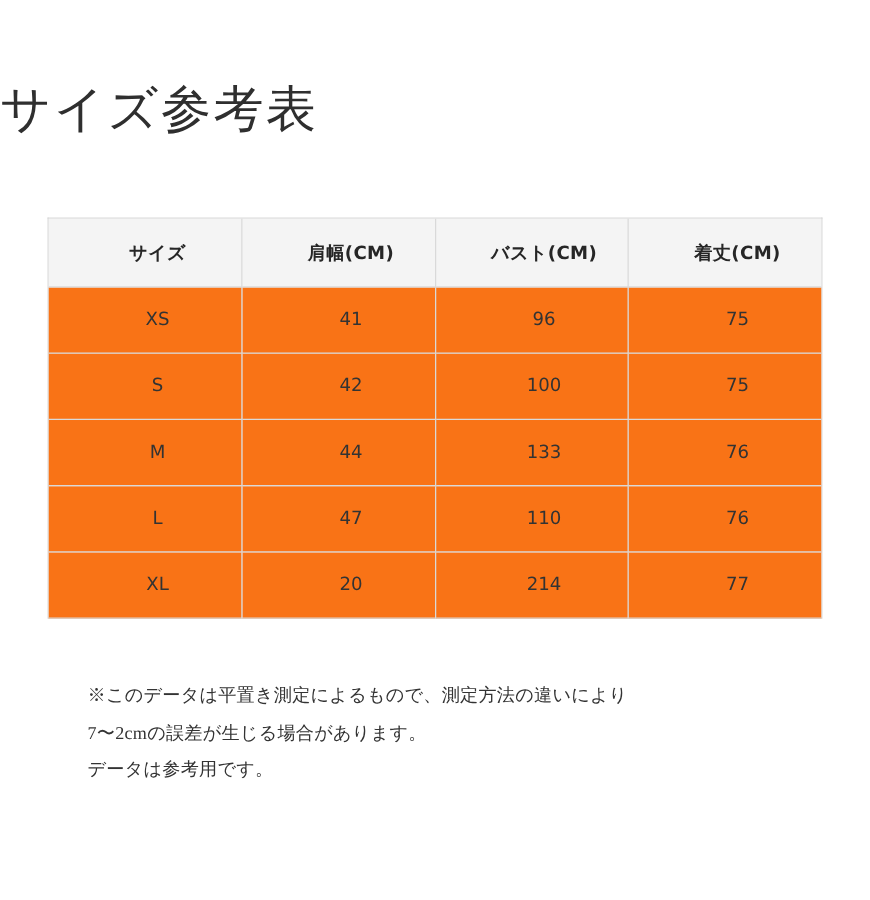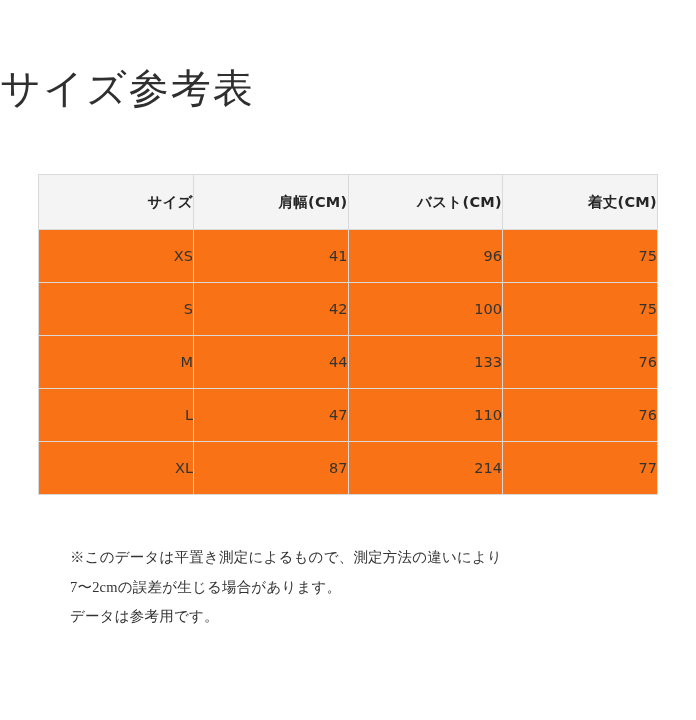--- a/index.html
+++ b/index.html
@@ -38,21 +38,21 @@
   table.size-table {
     width: 100%;
     border-collapse: collapse;
     table-layout: fixed;
     font-size: 14.5px;
   }
   table.size-table th,
   table.size-table td {
     border-right: 1px solid #d9d9d9;
     border-bottom: 1px solid #d9d9d9;
-    text-align: right;
+    text-align: center;
     padding: 0 0 0 20px;
     height: 52px;
     vertical-align: middle;
     font-weight: 400;
     color: #333333;
   }
   table.size-table th:last-child,
   table.size-table td:last-child {
     border-right: none;
   }
@@ -115,21 +115,21 @@
           <td>76</td>
         </tr>
         <tr>
           <td>L</td>
           <td>47</td>
           <td>110</td>
           <td>76</td>
         </tr>
         <tr>
           <td>XL</td>
-          <td>87</td>
+          <td>20</td>
           <td>214</td>
           <td>77</td>
         </tr>
       </tbody>
     </table>
   </div>
 
   <div class="notes">
     <p>※このデータは平置き測定によるもので、測定方法の違いにより</p>
     <p>7〜2cmの誤差が生じる場合があります。</p>

